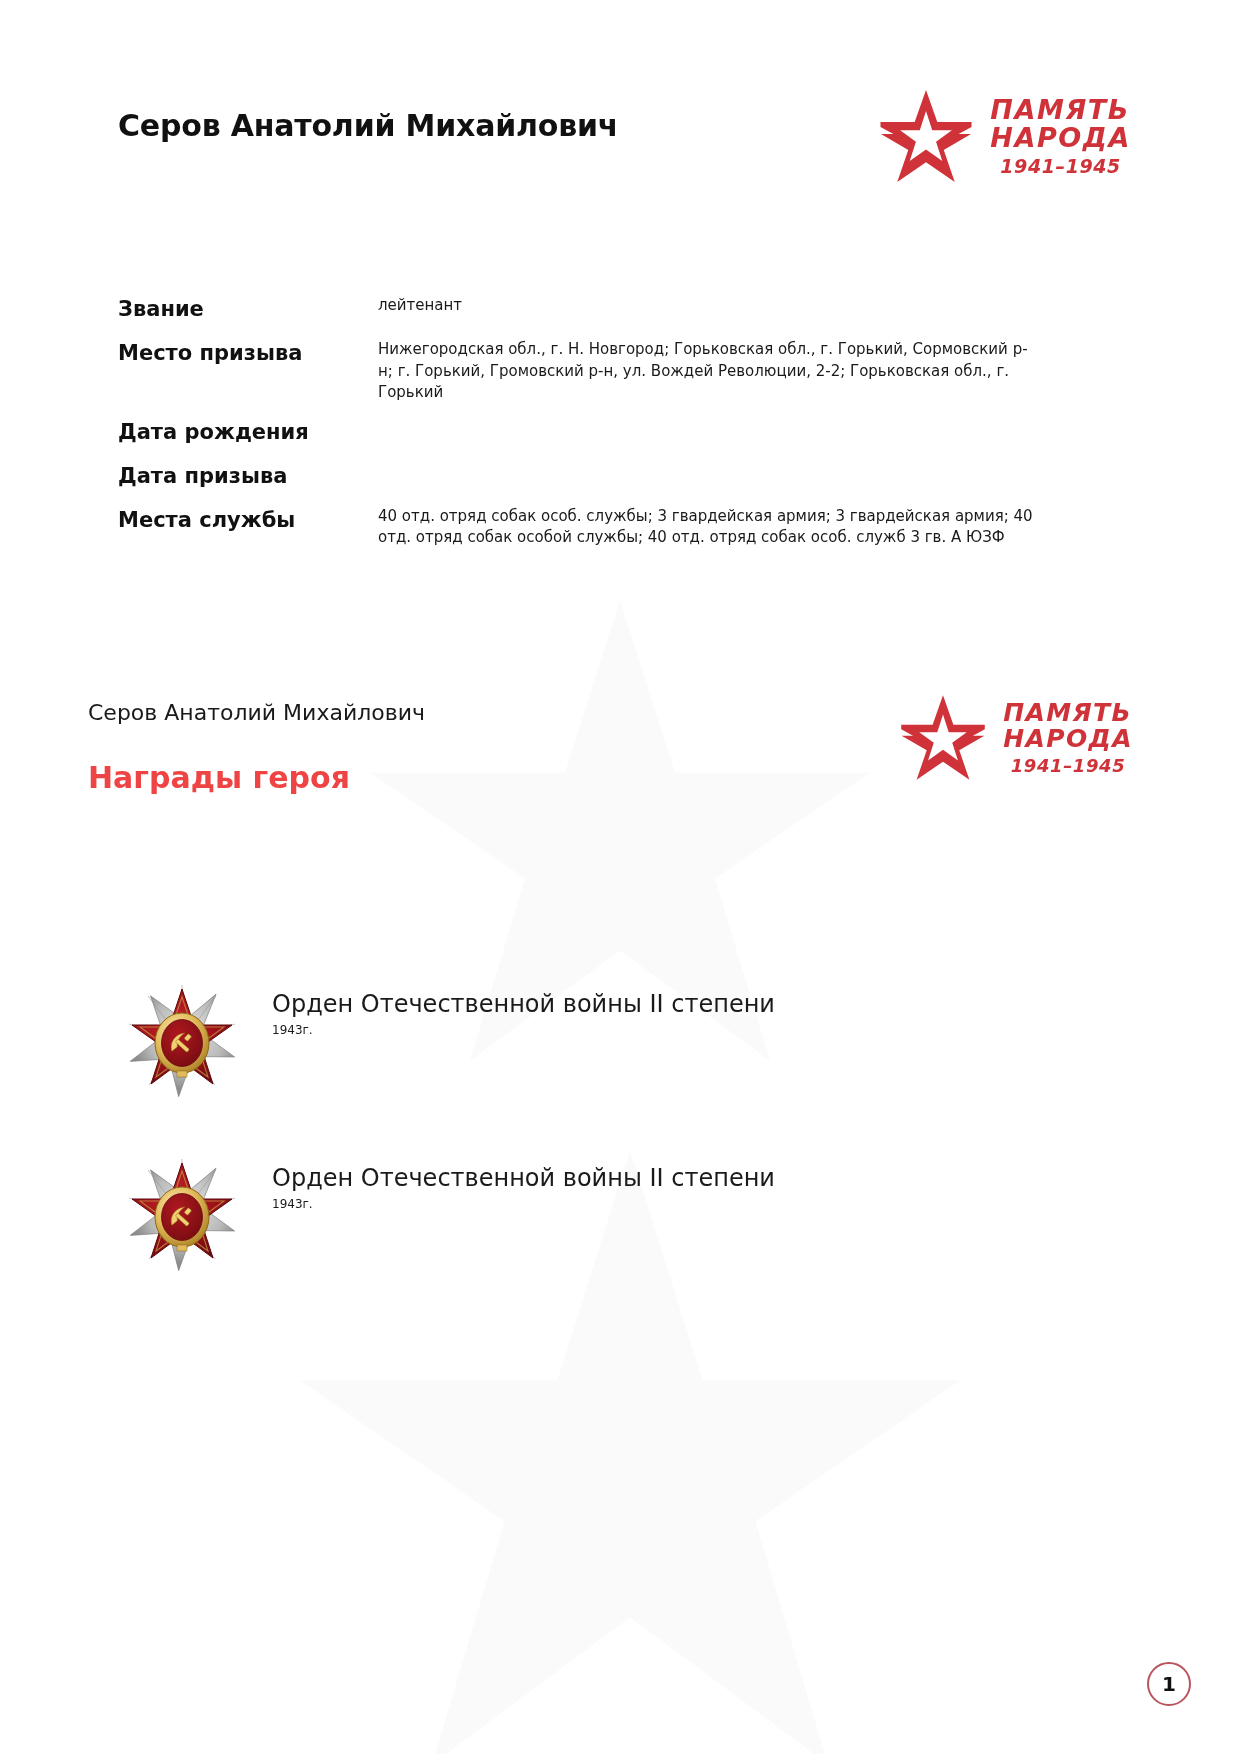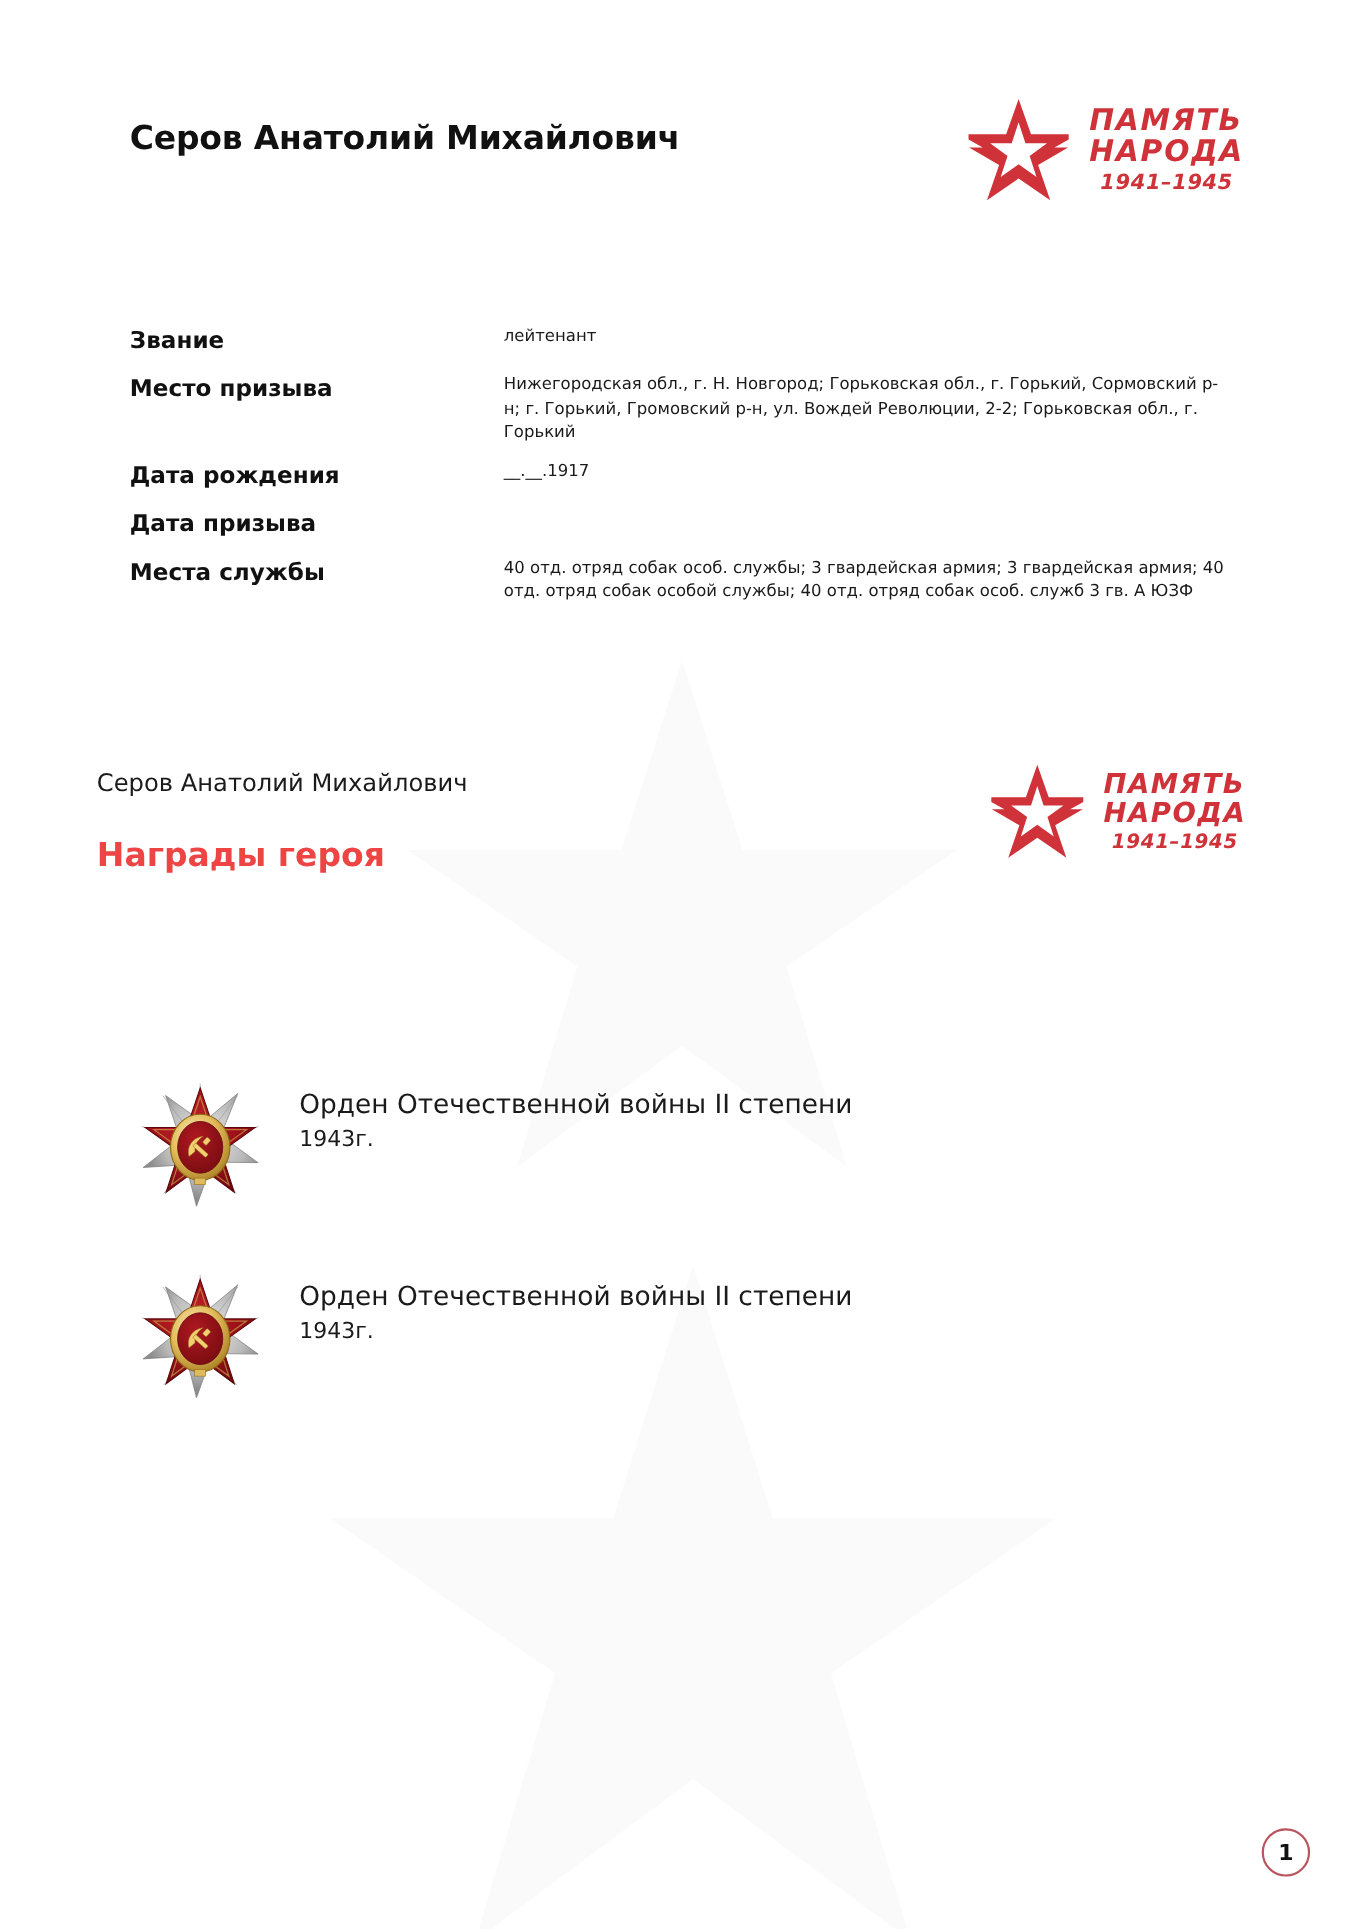--- a/index.html
+++ b/index.html
@@ -88,21 +88,20 @@
   .info-table {
     position: absolute;
     left: 118px;
     top: 295px;
     width: 1000px;
   }
   .info-row {
     display: flex;
     align-items: flex-start;
     margin-bottom: 14px;
-    justify-content: space-between;
   }
   .info-label {
     width: 260px;
     flex: none;
     font-size: 21px;
     font-weight: bold;
     color: #111111;
     line-height: 1.42;
   }
   .info-value {
@@ -171,21 +170,21 @@
     margin-left: 26px;
     padding-top: 14px;
   }
   .award-name {
     font-size: 24px;
     color: #1a1a1a;
     line-height: 1.25;
     white-space: nowrap;
   }
   .award-year {
-    font-size: 20px;
+    font-size: 12px;
     color: #1a1a1a;
     margin-top: 4px;
   }
 
   
   .page-number {
     position: absolute;
     right: 50px;
     bottom: 48px;
     width: 44px;
@@ -233,21 +232,20 @@
     <div class="info-row">
       <div class="info-label">Звание</div>
       <div class="info-value">лейтенант</div>
     </div>
     <div class="info-row">
       <div class="info-label">Место призыва</div>
       <div class="info-value">Нижегородская обл., г. Н. Новгород; Горьковская обл., г. Горький, Сормовский р-н; г. Горький, Громовский р-н, ул. Вождей Революции, 2-2; Горьковская обл., г. Горький</div>
     </div>
     <div class="info-row">
       <div class="info-label">Дата рождения</div>
-      <div class="info-value">__.__.1917</div>
     </div>
     <div class="info-row">
       <div class="info-label">Дата призыва</div>
     </div>
     <div class="info-row">
       <div class="info-label">Места службы</div>
       <div class="info-value">40 отд. отряд собак особ. службы; 3 гвардейская армия; 3 гвардейская армия; 40 отд. отряд собак особой службы; 40 отд. отряд собак особ. служб 3 гв. А ЮЗФ</div>
     </div>
   </div>
 

